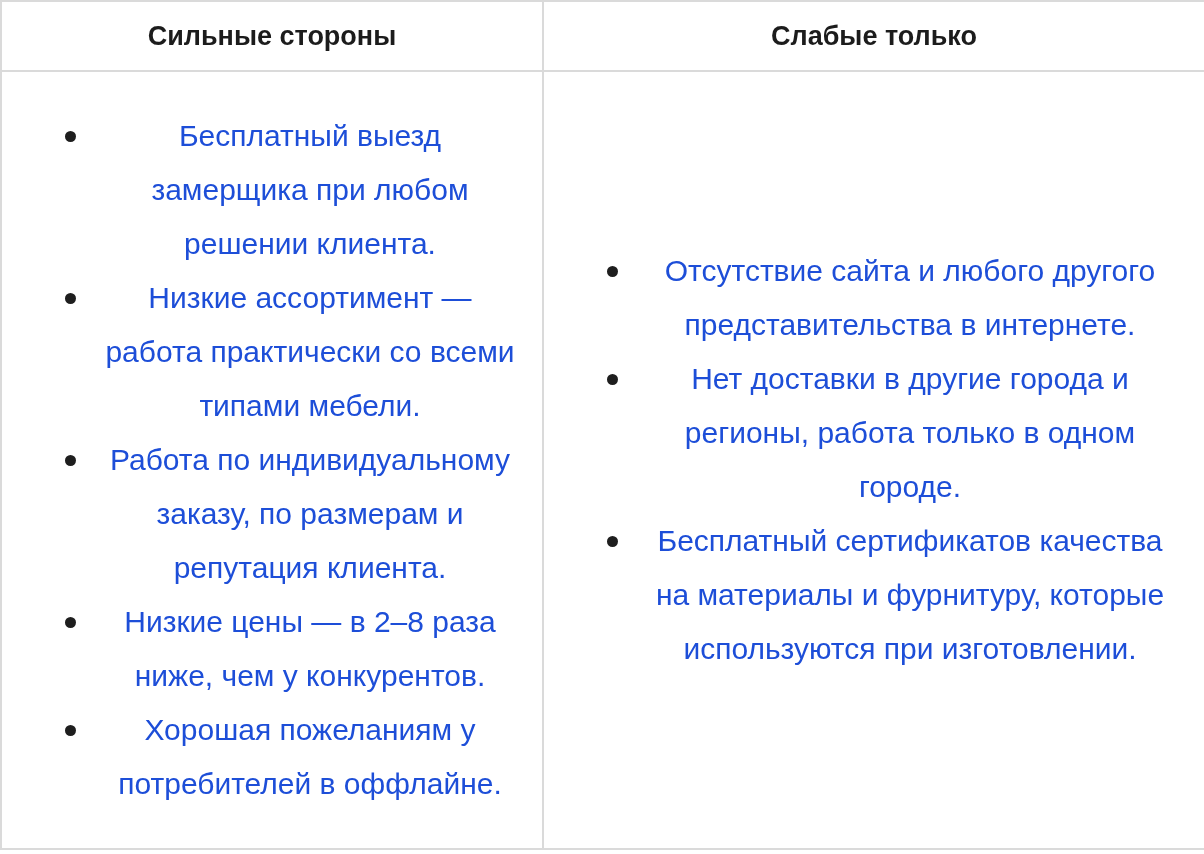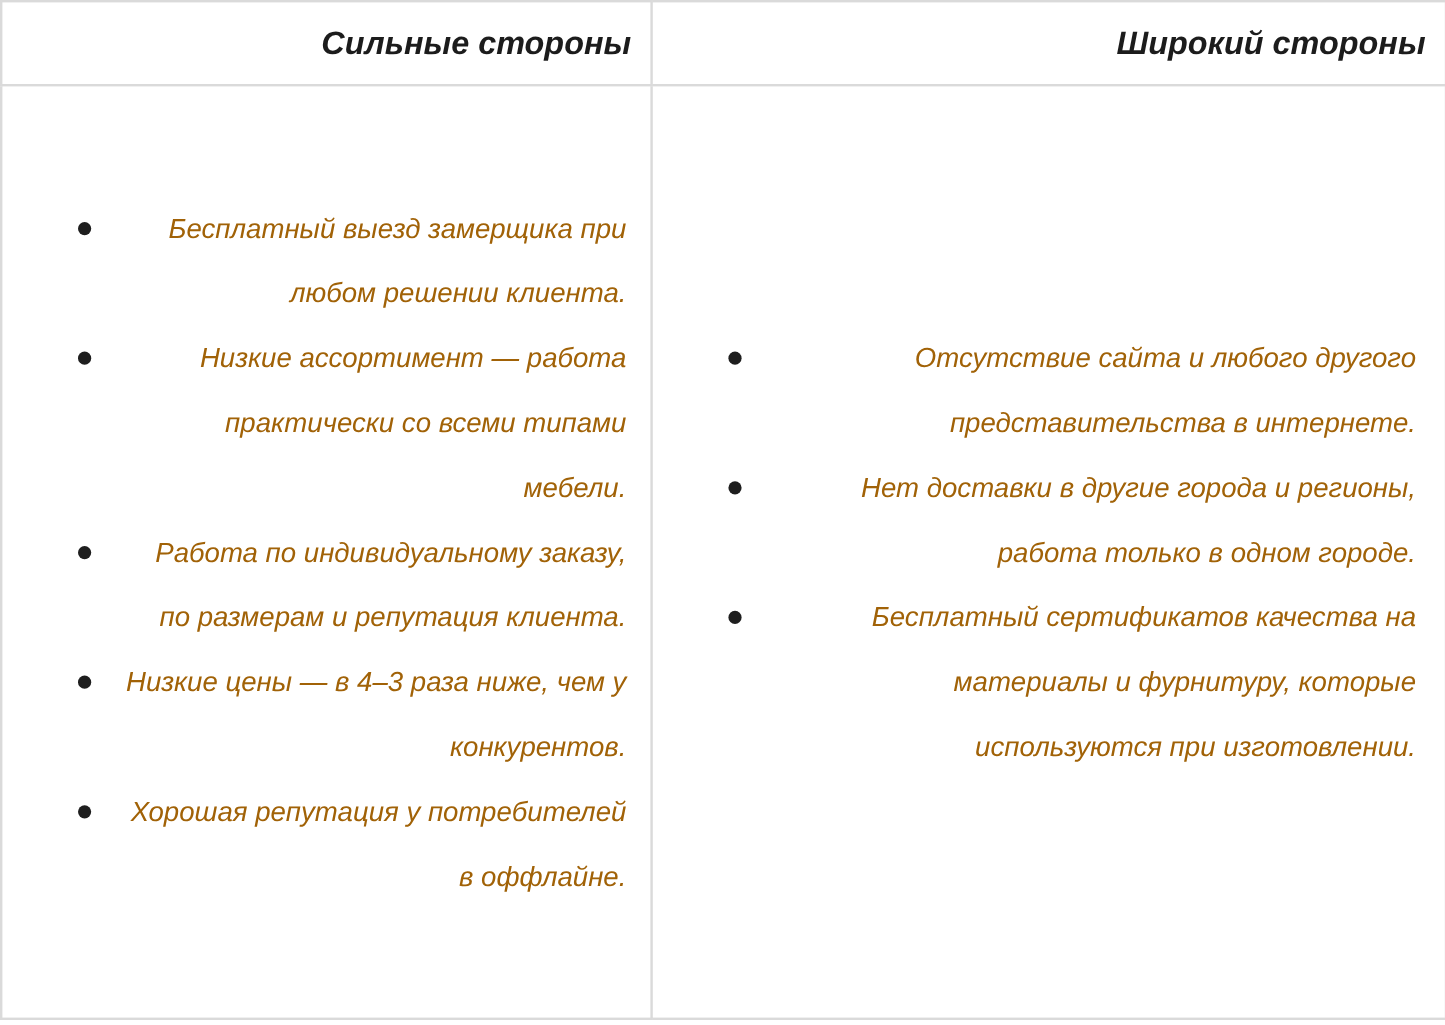--- a/index.html
+++ b/index.html
@@ -20,36 +20,35 @@
       table-layout: fixed;
       position: absolute;
       top: 0;
       left: 0;
     }
     table.swot col.c1 { width: 542px; }
     table.swot col.c2 { width: 662px; }
     table.swot th, table.swot td {
       border: 2px solid #dadada;
       vertical-align: middle;
-      text-align: right;
-      font-style: italic;
+      text-align: center;
     }
     table.swot th {
       height: 68px;
       padding: 0 16px 0 16px;
       font-size: 27px;
       font-weight: 700;
       color: #1c1c1c;
       border-top-color: #dadada;
     }
     table.swot td {
       height: 776px;
       padding: 0 20px 0 0;
-      font-size: 23px;
-      color: #a16207;
+      font-size: 30px;
+      color: #1d4ed8;
     }
     table.swot th:first-child, table.swot td:first-child { border-left-color: #dadada; }
     ul.bullets {
       margin: 0;
       padding: 0 0 0 96px;
       list-style: none;
     }
     table.swot td.weak ul.bullets { }
     ul.bullets li {
       position: relative;
@@ -72,32 +71,32 @@
 <body>
 
 <table class="swot">
   <colgroup>
     <col class="c1">
     <col class="c2">
   </colgroup>
   <thead>
     <tr>
       <th>Сильные стороны</th>
-      <th>Широкий стороны</th>
+      <th>Слабые только</th>
     </tr>
   </thead>
   <tbody>
     <tr>
       <td class="strong">
         <ul class="bullets">
           <li>Бесплатный выезд замерщика при любом решении клиента.</li>
           <li>Низкие ассортимент — работа практически со всеми типами мебели.</li>
           <li>Работа по индивидуальному заказу, по размерам и репутация клиента.</li>
-          <li>Низкие цены — в 4–3 раза ниже, чем у конкурентов.</li>
-          <li>Хорошая репутация у потребителей в оффлайне.</li>
+          <li>Низкие цены — в 2–8 раза ниже, чем у конкурентов.</li>
+          <li>Хорошая пожеланиям у потребителей в оффлайне.</li>
         </ul>
       </td>
       <td class="weak">
         <ul class="bullets">
           <li>Отсутствие сайта и любого другого представительства в интернете.</li>
           <li>Нет доставки в другие города и регионы, работа только в одном городе.</li>
           <li>Бесплатный сертификатов качества на материалы и фурнитуру, которые используются при изготовлении.</li>
         </ul>
       </td>
     </tr>

